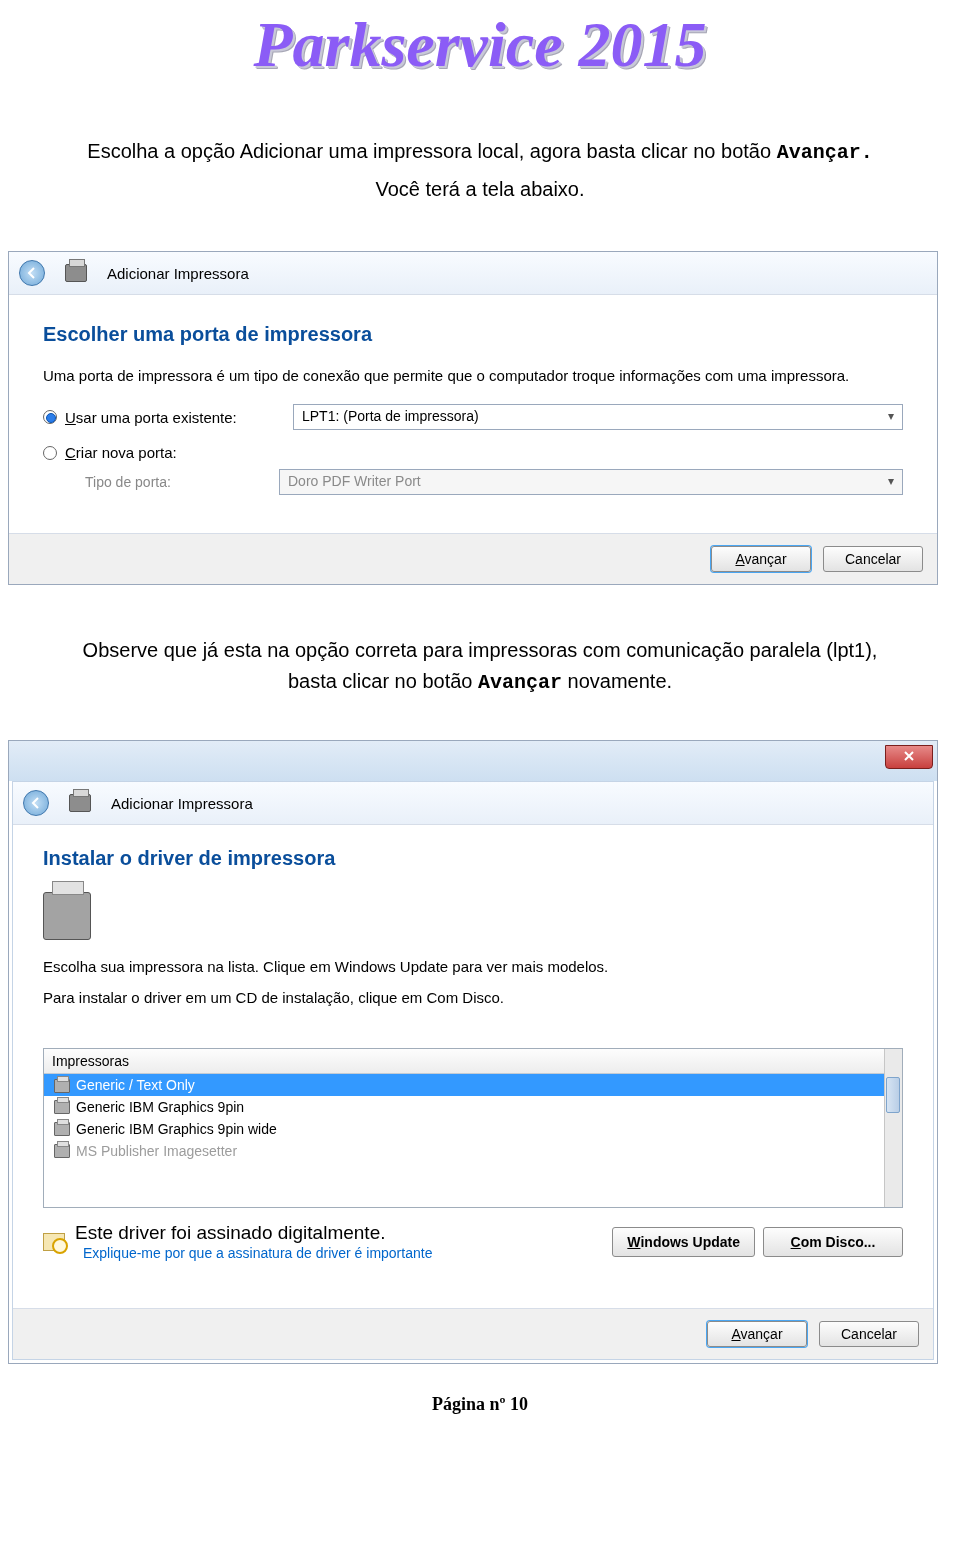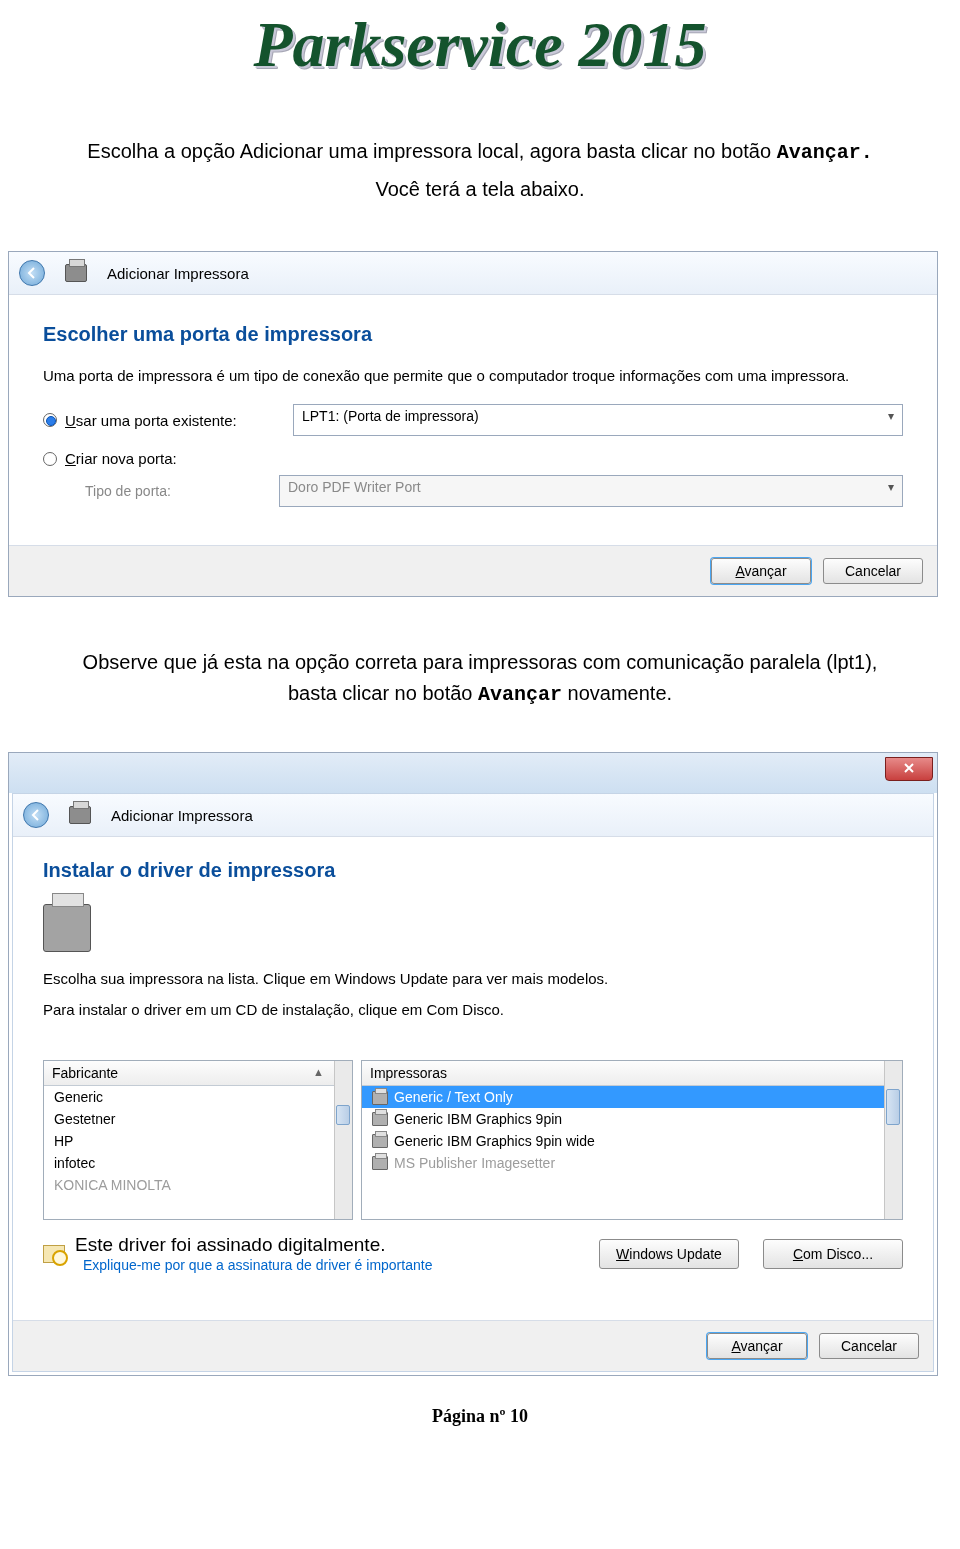--- a/index.html
+++ b/index.html
@@ -8,21 +8,21 @@
     background: #fff;
     font-family: "Segoe UI", Arial, sans-serif;
     color: #000;
   }
   .page-title {
     font-family: "Times New Roman", serif;
     font-size: 64px;
     font-style: italic;
     font-weight: bold;
     text-align: center;
-    color: #14532d;
+    color: #8b5cf6;
     text-shadow: 2px 2px 0 #c8c8d8, 3px 3px 0 #a7a7b5;
     margin-top: 8px;
   }
   .body-text {
     font-family: Arial, sans-serif;
     font-size: 20px;
     text-align: center;
     margin: 54px 18px 10px 18px;
     line-height: 1.55;
   }
@@ -133,21 +133,21 @@
     border: 1px solid #0a54b4;
   }
   .radio-label {
     font-size: 15px;
     width: 220px;
   }
   .dropdown {
     flex: 1;
     border: 1px solid #9aa8bc;
     background: #fff;
-    height: 32px;
+    height: 26px;
     padding: 3px 8px;
     font-size: 14px;
     position: relative;
   }
   .dropdown.disabled {
     color: #8a8a8a;
     background: #f6f6f6;
   }
   .dropdown::after {
     content: "▾";
@@ -344,21 +344,22 @@
   .sig-col { flex: 1; }
   .sig-text { font-size: 19px; }
   .link {
     color: #0066cc;
     font-size: 14px;
     text-decoration: none;
     margin-left: 8px;
   }
   .sig-btns {
     display: flex;
-    gap: 24px;
+    gap: 8px;
+    font-weight: bold;
   }
   .sig-btn {
     min-width: 140px;
     height: 30px;
     background: linear-gradient(#fdfdfd, #e3e3e3);
     border: 1px solid #8b8b8b;
     border-radius: 3px;
     font-size: 14px;
     text-align: center;
     line-height: 28px;
@@ -449,36 +450,20 @@
 
       <div class="d2-desc-row">
         <div class="printer-lg"></div>
         <div>
           <p>Escolha sua impressora na lista. Clique em Windows Update para ver mais modelos.</p>
           <p>Para instalar o driver em um CD de instalação, clique em Com Disco.</p>
         </div>
       </div>
 
       <div class="two-lists">
-        <div class="listbox" style="flex:0 0 310px;">
-          <div class="list-header">
-            <span>Fabricante</span>
-            <span class="sort-arrow">▲</span>
-          </div>
-          <div class="list-items">
-            <div class="list-item">Generic</div>
-            <div class="list-item">Gestetner</div>
-            <div class="list-item">HP</div>
-            <div class="list-item">infotec</div>
-            <div class="list-item cut">KONICA MINOLTA</div>
-          </div>
-          <div class="scroll-stub">
-            <div class="scroll-thumb" style="top:44px; height:20px;"></div>
-          </div>
-        </div>
         <div class="listbox">
           <div class="list-header">
             <span>Impressoras</span>
           </div>
           <div class="list-items">
             <div class="list-item selected">
                 <div class="mini-printer"></div>
                 <span>Generic / Text Only</span>
               </div>
             <div class="list-item">

